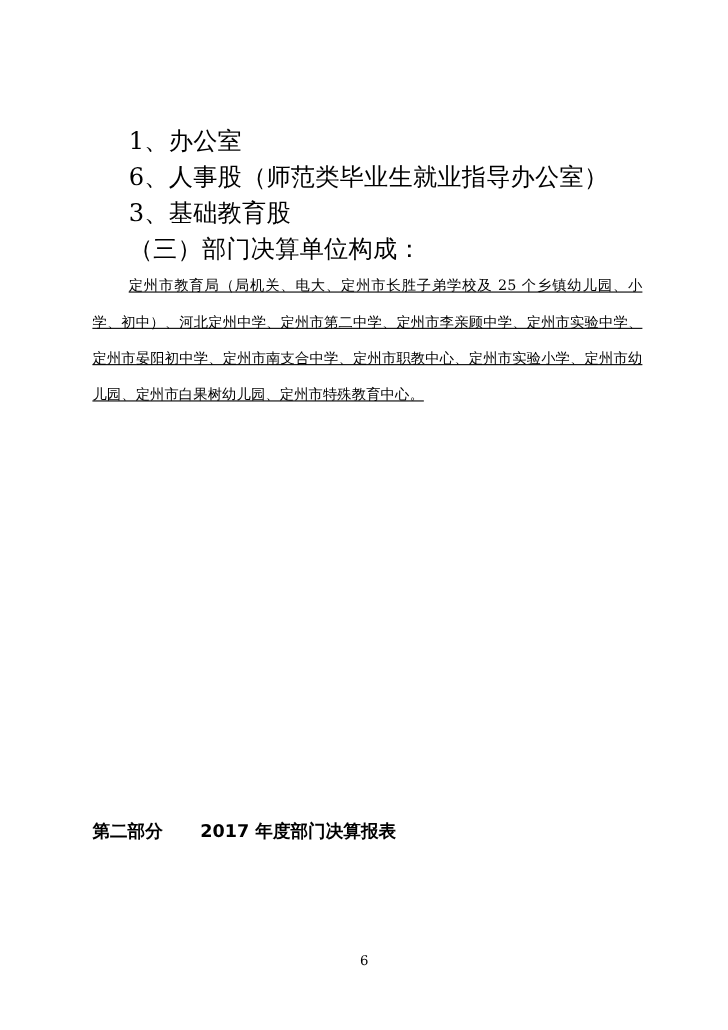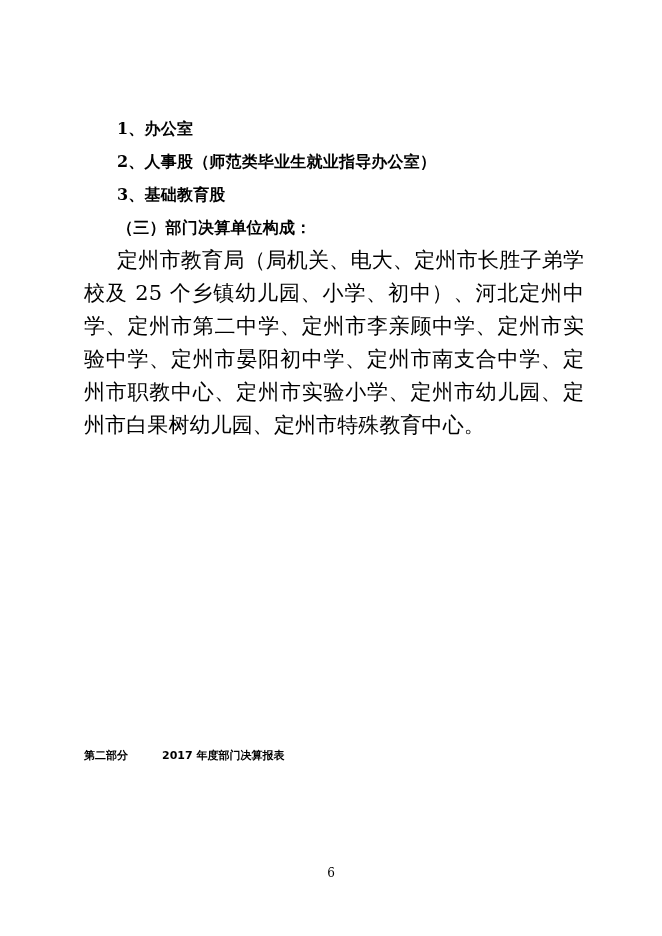--- a/index.html
+++ b/index.html
@@ -24,45 +24,45 @@
     box-sizing: border-box;
     padding: 0;
   }
   .content {
     position: absolute;
     left: 84px;
     top: 112px;
     width: 500px;
   }
   .list-line {
-    font-size: 16px;
+    font-size: 22px;
     line-height: 33px;
     text-indent: 33px;
     letter-spacing: 0.2px;
     white-space: nowrap;
-    font-weight: bold;
   }
   .para {
-    font-size: 21px;
+    font-size: 13px;
     line-height: 33px;
     text-indent: 33px;
     text-align: justify;
     text-justify: inter-ideograph;
     letter-spacing: 0.1px;
+    text-decoration: underline;
   }
   .para-block {
     margin-top: 0;
   }
   .section-heading {
     position: absolute;
     left: 84px;
     top: 742px;
     width: 500px;
     font-family: "DejaVu Sans", "Liberation Sans", sans-serif;
-    font-size: 11px;
+    font-size: 16px;
     font-weight: bold;
     line-height: 28px;
     white-space: nowrap;
   }
   .section-heading .gap {
     display: inline-block;
     width: 34px;
   }
   .page-number {
     position: absolute;
@@ -75,21 +75,21 @@
     color: #000000;
   }
 </style>
 </head>
 <body>
 
 <div class="page">
 
   <div class="content">
     <div class="list-line">1、办公室</div>
-    <div class="list-line">2、人事股（师范类毕业生就业指导办公室）</div>
+    <div class="list-line">6、人事股（师范类毕业生就业指导办公室）</div>
     <div class="list-line">3、基础教育股</div>
     <div class="list-line">（三）部门决算单位构成：</div>
     <div class="para para-block">定州市教育局（局机关、电大、定州市长胜子弟学校及 25 个乡镇幼儿园、小学、初中）、河北定州中学、定州市第二中学、定州市李亲顾中学、定州市实验中学、定州市晏阳初中学、定州市南支合中学、定州市职教中心、定州市实验小学、定州市幼儿园、定州市白果树幼儿园、定州市特殊教育中心。</div>
   </div>
 
   <div class="section-heading">
     <span>第二部分</span><span class="gap"></span><span>2017 年度部门决算报表</span>
   </div>
 
   <div class="page-number">6</div>

